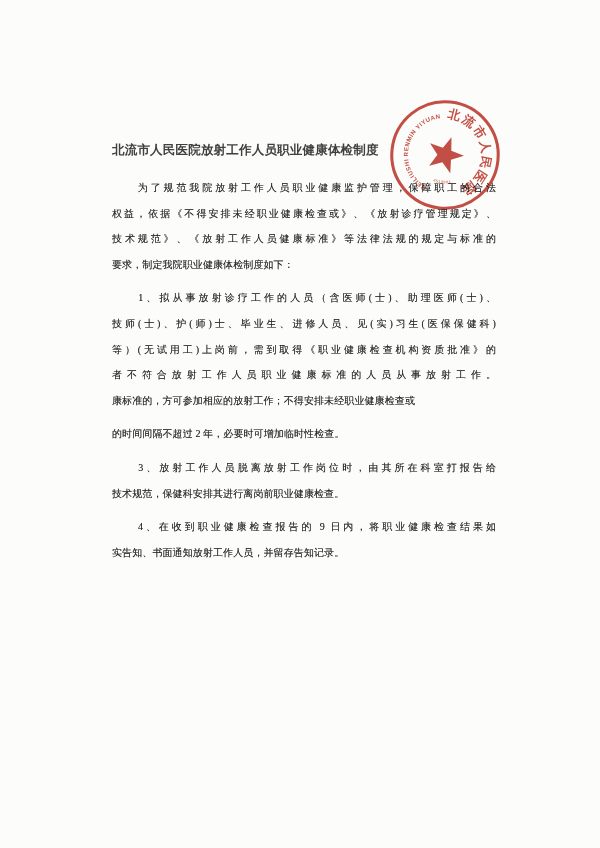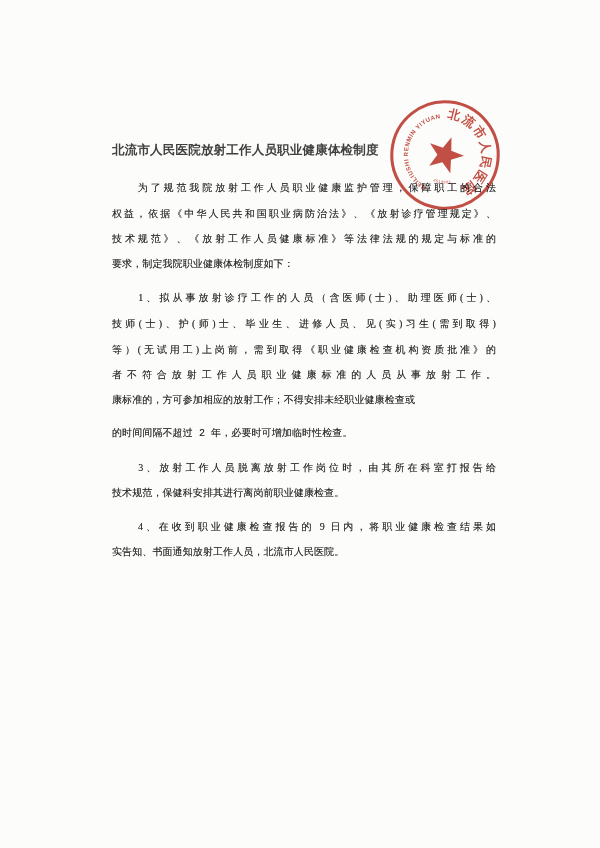--- a/index.html
+++ b/index.html
@@ -40,21 +40,20 @@
     font-size: 10px;
     line-height: 25.6px;
     letter-spacing: 0.1px;
     color: #2a2a2a;
     text-align: justify;
     text-align-last: justify;
     text-shadow: 0 0 0.4px rgba(40,40,40,0.55);
   }
   .para .line:last-child {
     text-align-last: left;
-    font-family: Liberation Mono, monospace;
   }
   .stamp {
     position: absolute;
     left: 388px;
     top: 98px;
     width: 114px;
     height: 114px;
     mix-blend-mode: multiply;
     opacity: 0.88;
   }
@@ -66,41 +65,41 @@
 <body>
 
 <div class="page">
 
   <div class="content">
     <h1 class="doc-title">北流市人民医院放射工作人员职业健康体检制度</h1>
 
     <div>
         <div class="para">
           <div class="line">　　为了规范我院放射工作人员职业健康监护管理，保障职工的合法</div>
-          <div class="line">权益，依据《中华人民共和国职业病防治法》、《放射诊疗管理规定》、</div>
+          <div class="line">权益，依据《不得安排未经职业健康检查或》、《放射诊疗管理规定》、</div>
           <div class="line">技术规范》、《放射工作人员健康标准》等法律法规的规定与标准的</div>
           <div class="line">要求，制定我院职业健康体检制度如下：</div>
         </div>
         <div class="para">
           <div class="line">　　1、拟从事放射诊疗工作的人员（含医师(士)、助理医师(士)、</div>
-          <div class="line">技师(士)、护(师)士、毕业生、进修人员、见(实)习生(需到取得)</div>
+          <div class="line">技师(士)、护(师)士、毕业生、进修人员、见(实)习生(医保保健科)</div>
           <div class="line">等）(无试用工)上岗前，需到取得《职业健康检查机构资质批准》的</div>
           <div class="line">者不符合放射工作人员职业健康标准的人员从事放射工作。</div>
           <div class="line">康标准的，方可参加相应的放射工作；不得安排未经职业健康检查或</div>
         </div>
         <div class="para">
           <div class="line">的时间间隔不超过 2 年，必要时可增加临时性检查。</div>
         </div>
         <div class="para">
           <div class="line">　　3、放射工作人员脱离放射工作岗位时，由其所在科室打报告给</div>
           <div class="line">技术规范，保健科安排其进行离岗前职业健康检查。</div>
         </div>
         <div class="para">
           <div class="line">　　4、在收到职业健康检查报告的 9 日内，将职业健康检查结果如</div>
-          <div class="line">实告知、书面通知放射工作人员，北流市人民医院。</div>
+          <div class="line">实告知、书面通知放射工作人员，并留存告知记录。</div>
         </div>
       </div>
   </div>
 
   <svg class="stamp" viewBox="0 0 120 120" aria-hidden="true">
     <g transform="rotate(6 60 60)">
       <circle cx="60" cy="60" r="56" fill="none" stroke-width="3.2" stroke="#bd382c"></circle>
       <polygon transform="rotate(14 60 60)" points="60,40 64.7,53.5 79,53.8 67.6,62.5 71.8,76.2 60,68 48.2,76.2 52.4,62.5 41,53.8 55.3,53.5" fill="#bd382c"></polygon>
       <defs>
         <path id="ring" d="M 46.66,96.65 A 39 39 0 0 1 73.34,23.35 A 39 39 0 0 1 46.66,96.65" fill="none"></path>

